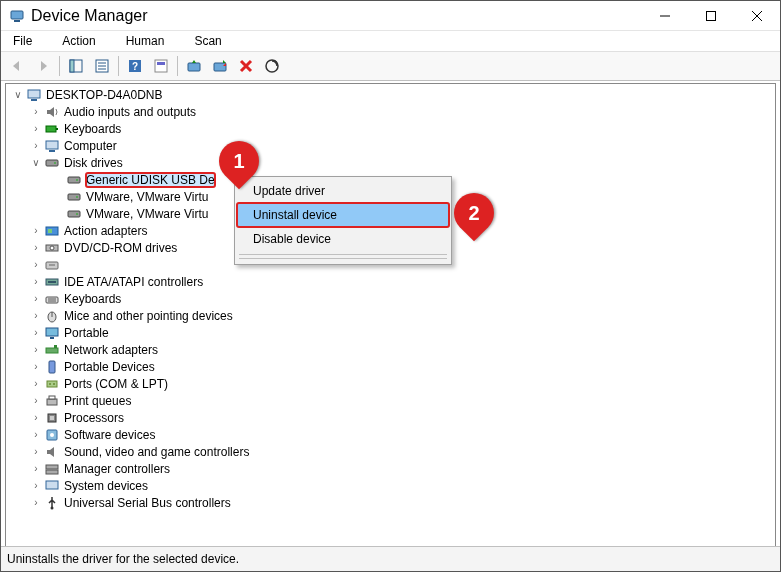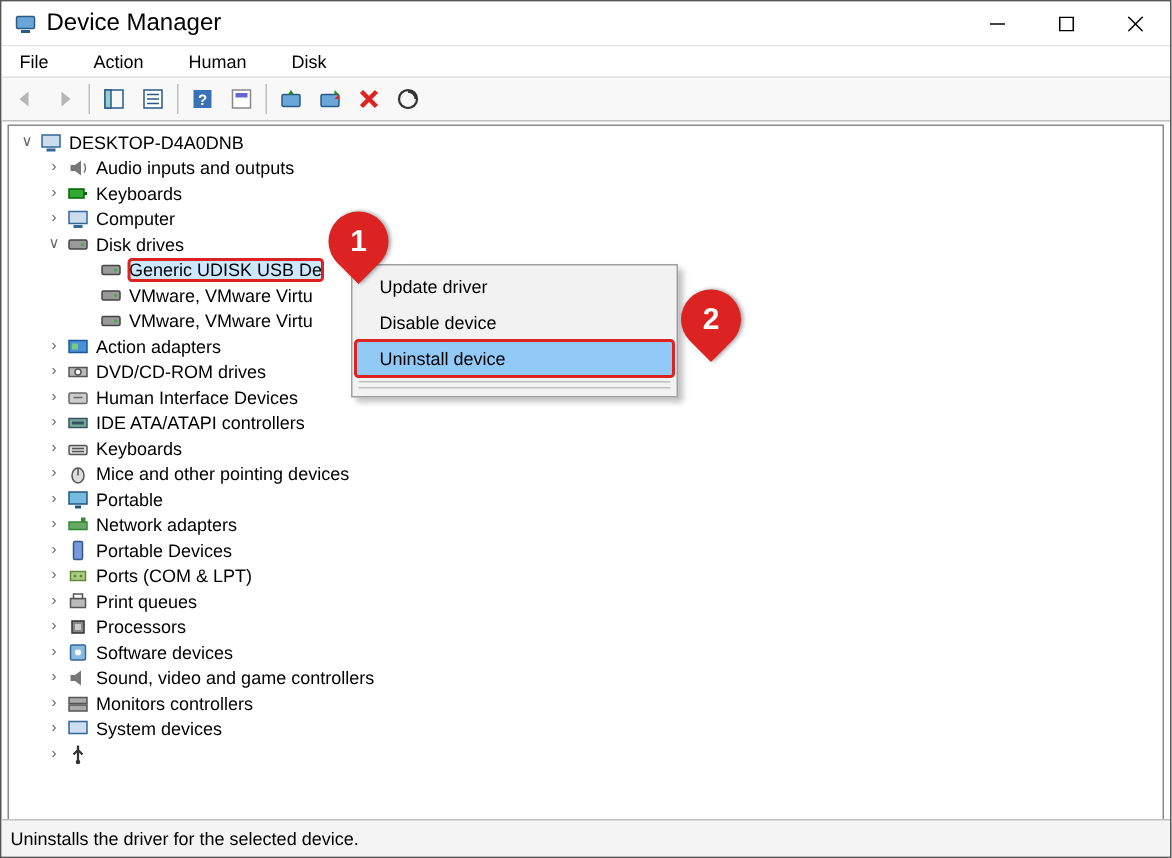--- a/index.html
+++ b/index.html
@@ -144,21 +144,21 @@
           <line x1="10" y1="0" x2="0" y2="10"></line>
         </svg>
     </div>
   </div>
 </div>
 
 <div class="menubar">
   <div class="menu-item">File</div>
   <div class="menu-item">Action</div>
   <div class="menu-item">Human</div>
-  <div class="menu-item">Disk</div>
+  <div class="menu-item">Scan</div>
 </div>
 
 <div class="toolbar">
   <div class="tbtn disabled">
     <svg width="16" height="16">
         <path d="M10 3 L4 8 L10 13 Z" fill="#555"></path>
       </svg>
   </div>
   <div class="tbtn disabled">
     <svg width="16" height="16">
@@ -335,21 +335,20 @@
     </div>
 
     <div class="node lvl1">
       <span class="toggle">›</span>
       <span class="dev-icon">
           <svg width="16" height="16">
             <rect x="2" y="5" width="12" height="7" rx="1" fill="#ccc" stroke="#666"></rect>
             <line x1="5" y1="8" x2="11" y2="8" stroke="#666"></line>
           </svg>
         </span>
-      <span class="label">Human Interface Devices</span>
     </div>
 
     <div class="node lvl1">
       <span class="toggle">›</span>
       <span class="dev-icon">
           <svg width="16" height="16">
             <rect x="2" y="5" width="12" height="6" fill="#7a9" stroke="#356"></rect>
             <rect x="4" y="7" width="8" height="2" fill="#356"></rect>
           </svg>
         </span>
@@ -467,49 +466,50 @@
     </div>
 
     <div class="node lvl1">
       <span class="toggle">›</span>
       <span class="dev-icon">
           <svg width="16" height="16">
             <rect x="2" y="4" width="12" height="4" fill="#aaa" stroke="#555"></rect>
             <rect x="2" y="9" width="12" height="4" fill="#aaa" stroke="#555"></rect>
           </svg>
         </span>
-      <span class="label">Monitors controllers</span>
+      <span class="label">Manager controllers</span>
     </div>
 
     <div class="node lvl1">
       <span class="toggle">›</span>
       <span class="dev-icon">
           <svg width="16" height="16">
             <rect x="2" y="3" width="12" height="8" fill="#cde" stroke="#369"></rect>
           </svg>
         </span>
       <span class="label">System devices</span>
     </div>
 
     <div class="node lvl1">
       <span class="toggle">›</span>
       <span class="dev-icon">
           <svg width="16" height="16">
             <path d="M8 2 L8 13 M8 5 L5 8 M8 5 L11 8" stroke="#333" fill="none" stroke-width="1.5"></path>
             <circle cx="8" cy="13" r="1.5" fill="#333"></circle>
           </svg>
         </span>
+      <span class="label">Universal Serial Bus controllers</span>
     </div>
 
   </div>
 
   <div class="ctxmenu" style="left:228px; top:92px;">
     <div class="ctx-item">Update driver</div>
+    <div class="ctx-item hl">Uninstall device</div>
     <div class="ctx-item">Disable device</div>
-    <div class="ctx-item hl">Uninstall device</div>
     <div class="ctx-sep"></div>
     <div class="ctx-sep"></div>
   </div>
 
 </div>
 
 <div class="callout" style="left:218px; top:140px;">
   <span>1</span>
 </div>
 <div class="callout" style="left:453px; top:192px;">

